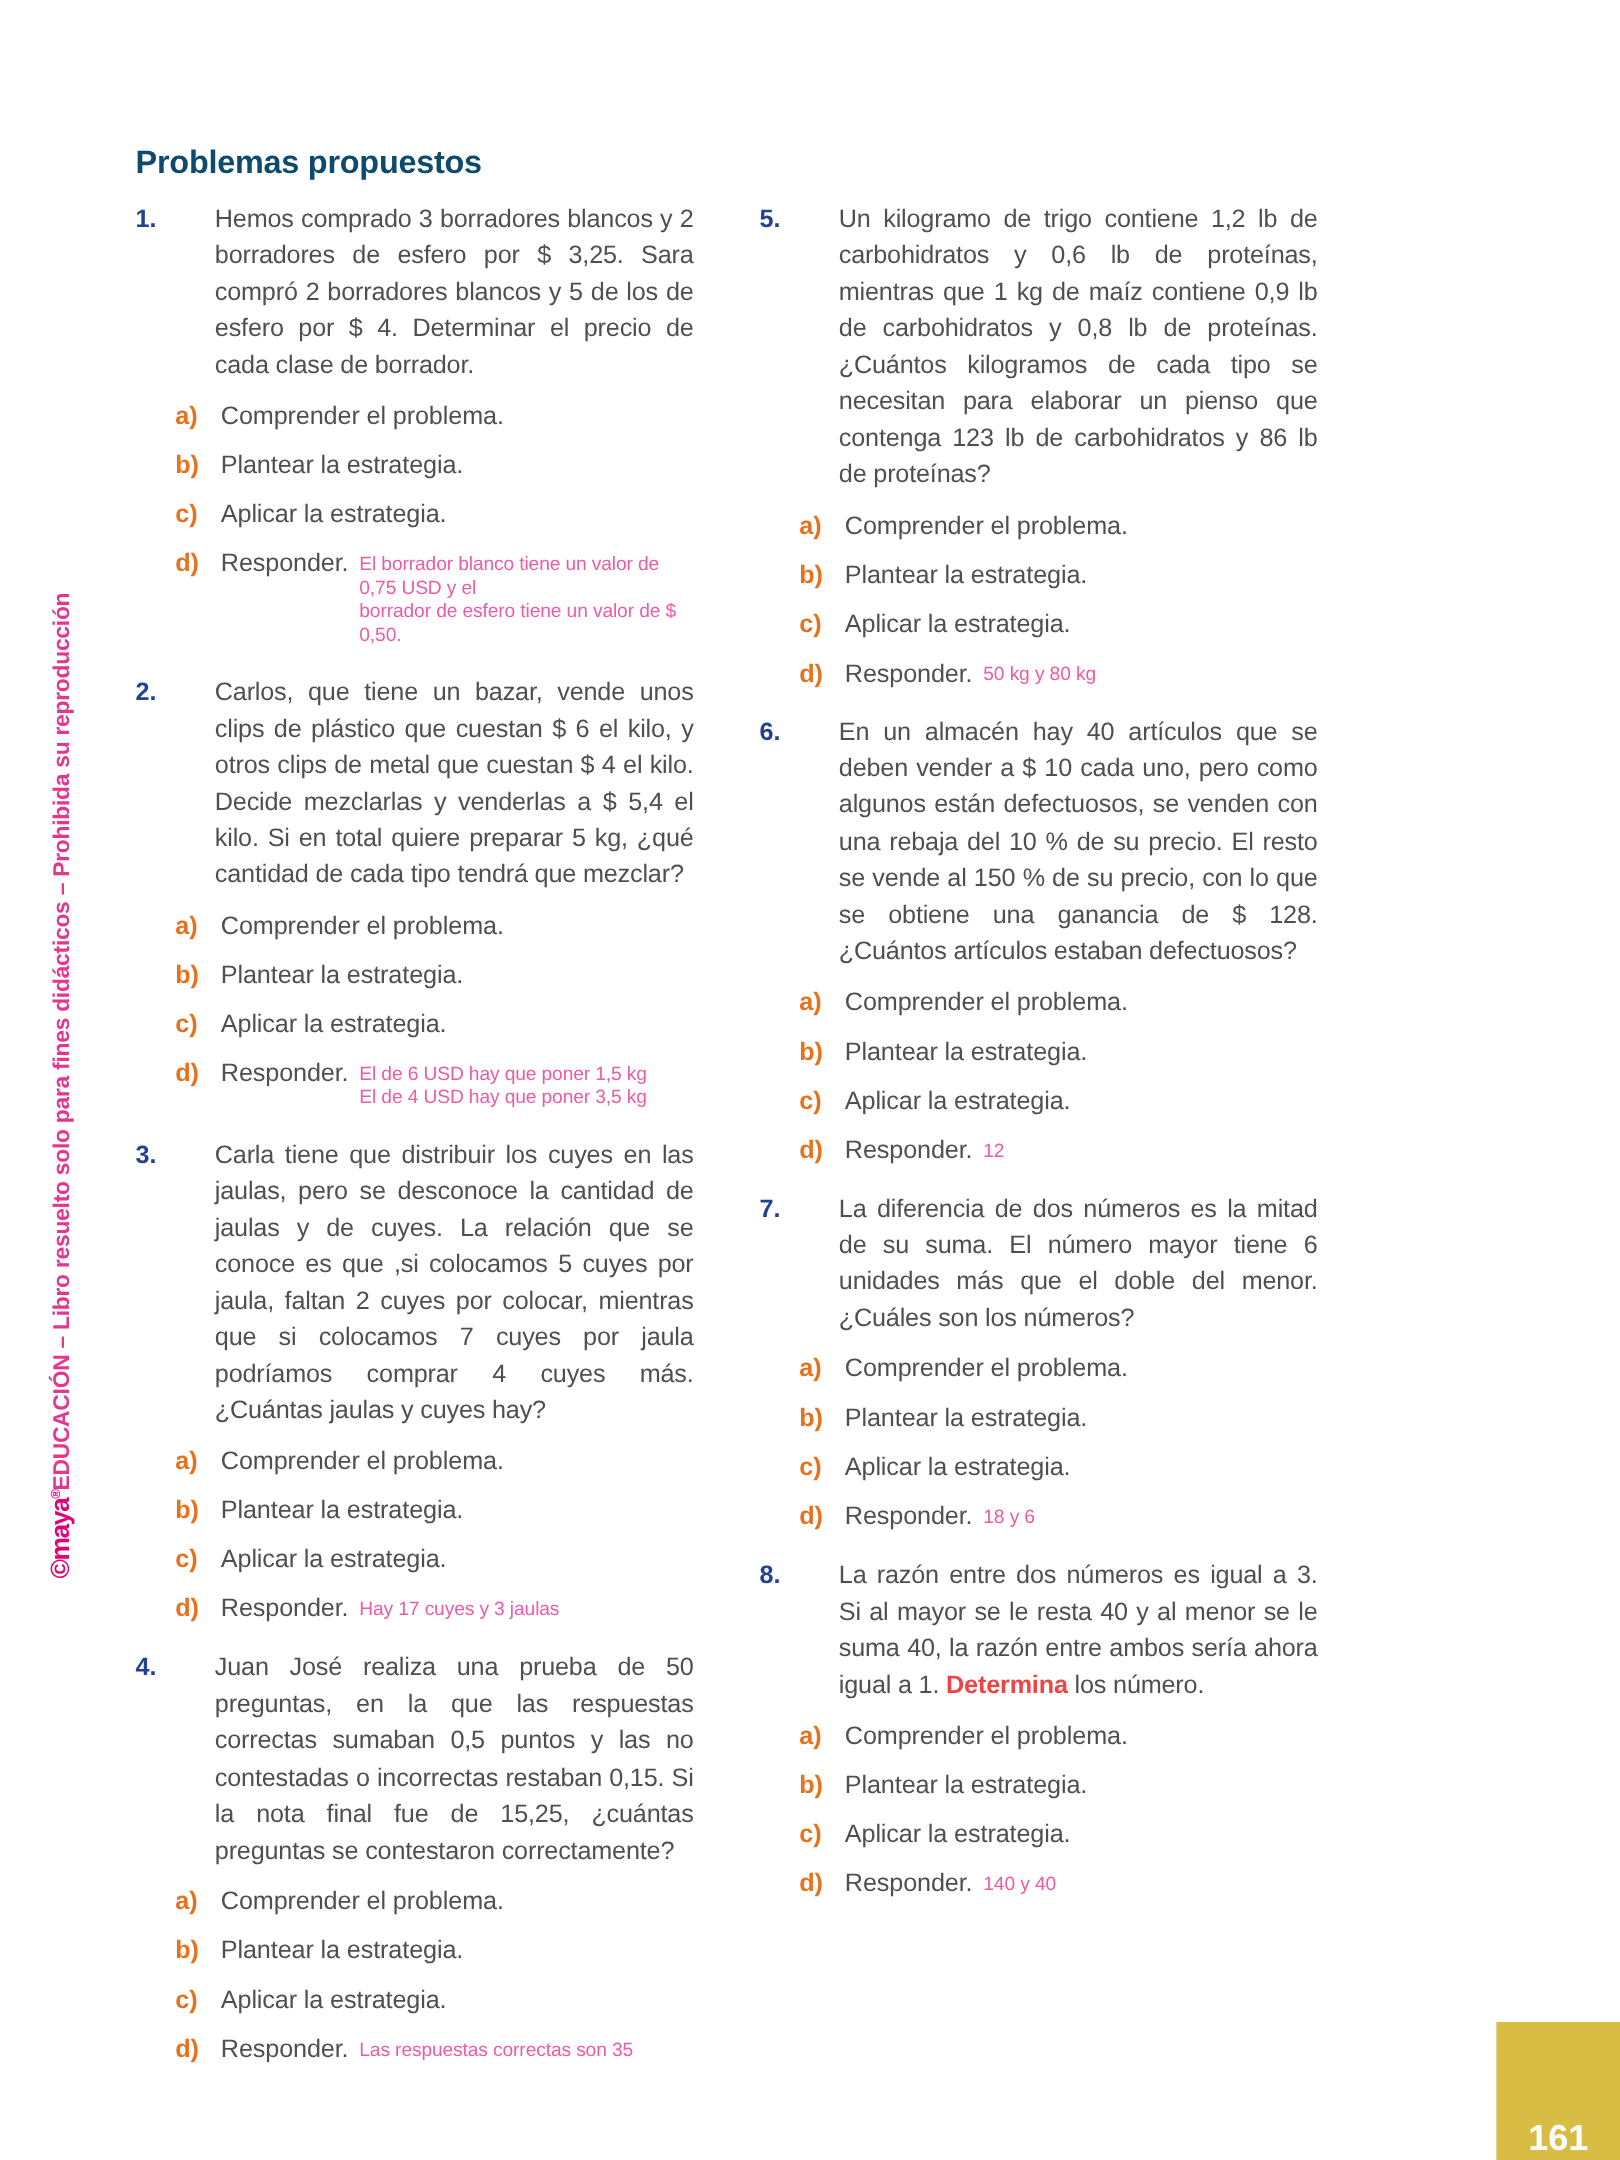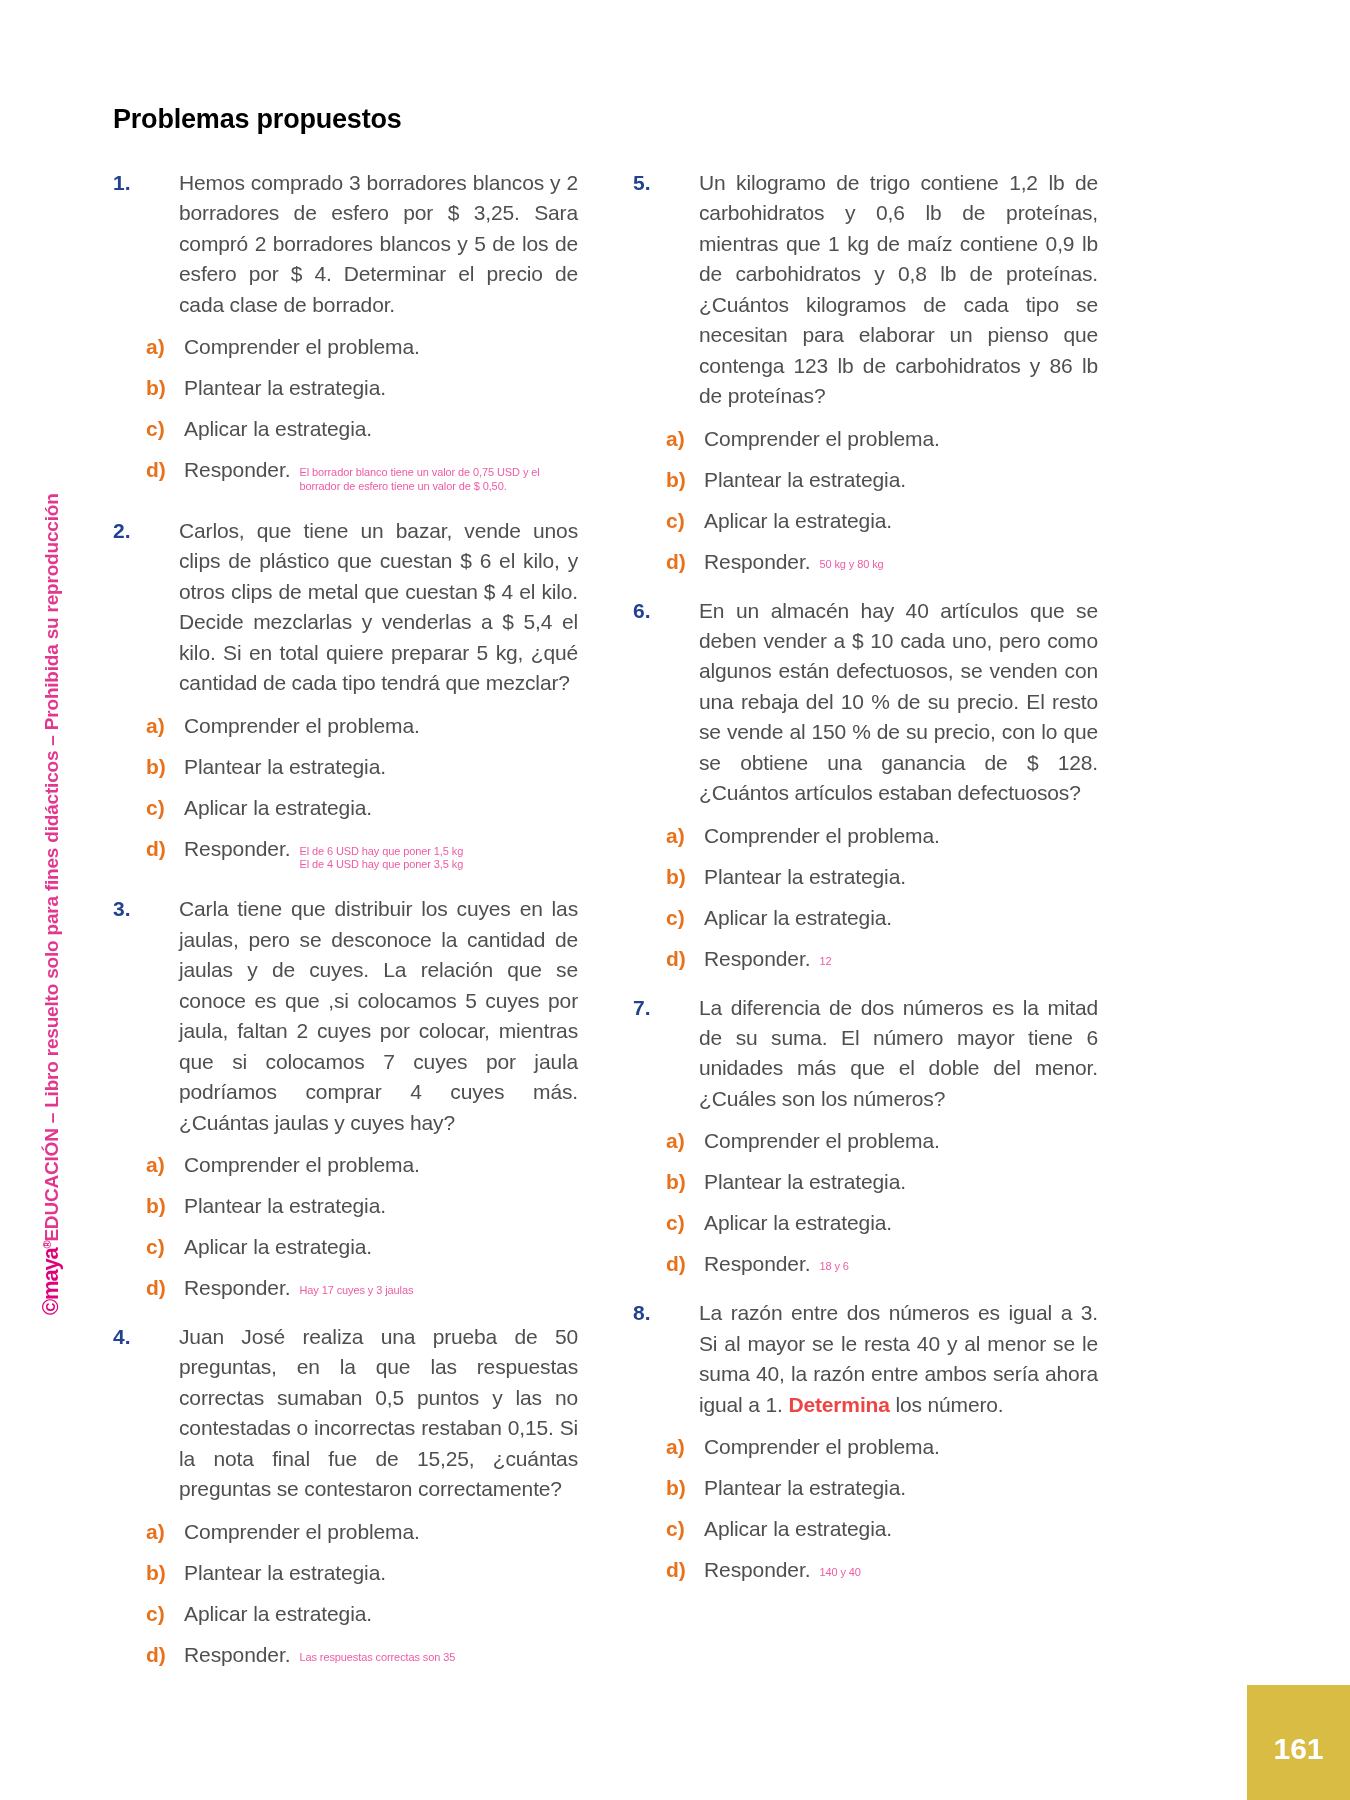--- a/index.html
+++ b/index.html
@@ -59,24 +59,24 @@
     color: #e2368f;
     font-weight: bold;
     font-size: 19px;
     letter-spacing: -0.2px;
   }
 
   
   #heading {
     position: absolute;
     left: 113px;
-    top: 104px;
+    top: 120px;
     font-size: 27px;
     font-weight: bold;
-    color: #000000;
+    color: #0c4a6e;
     letter-spacing: -0.2px;
   }
 
   
   .column {
     position: absolute;
     top: 168px;
     width: 465px;
   }
   #col-left  { left: 113px; }
@@ -129,21 +129,21 @@
     font-weight: bold;
     color: #e8721c;
   }
   .step-label {
     font-size: 21px;
     color: #4f4f4f;
     letter-spacing: -0.1px;
     white-space: nowrap;
   }
   .step-answer {
-    font-size: 11px;
+    font-size: 16px;
     color: #ee5ba5;
     margin-left: 9px;
     line-height: 1.22;
     letter-spacing: -0.1px;
     position: relative;
     top: -1px;
   }
   .step-answer .ansline { display: block; }
   .step.with-answer { align-items: baseline; }
 
@@ -152,21 +152,21 @@
     position: absolute;
     right: 0;
     bottom: 0;
     width: 103px;
     height: 115px;
     background: #d9bc44;
     color: #ffffff;
     font-size: 30px;
     font-weight: bold;
     display: flex;
-    align-items: center;
+    align-items: flex-end;
     justify-content: center;
     padding-top: 12px;
     box-sizing: border-box;
   }
 </style>
 </head>
 <body>
 
 <div id="page">
 

